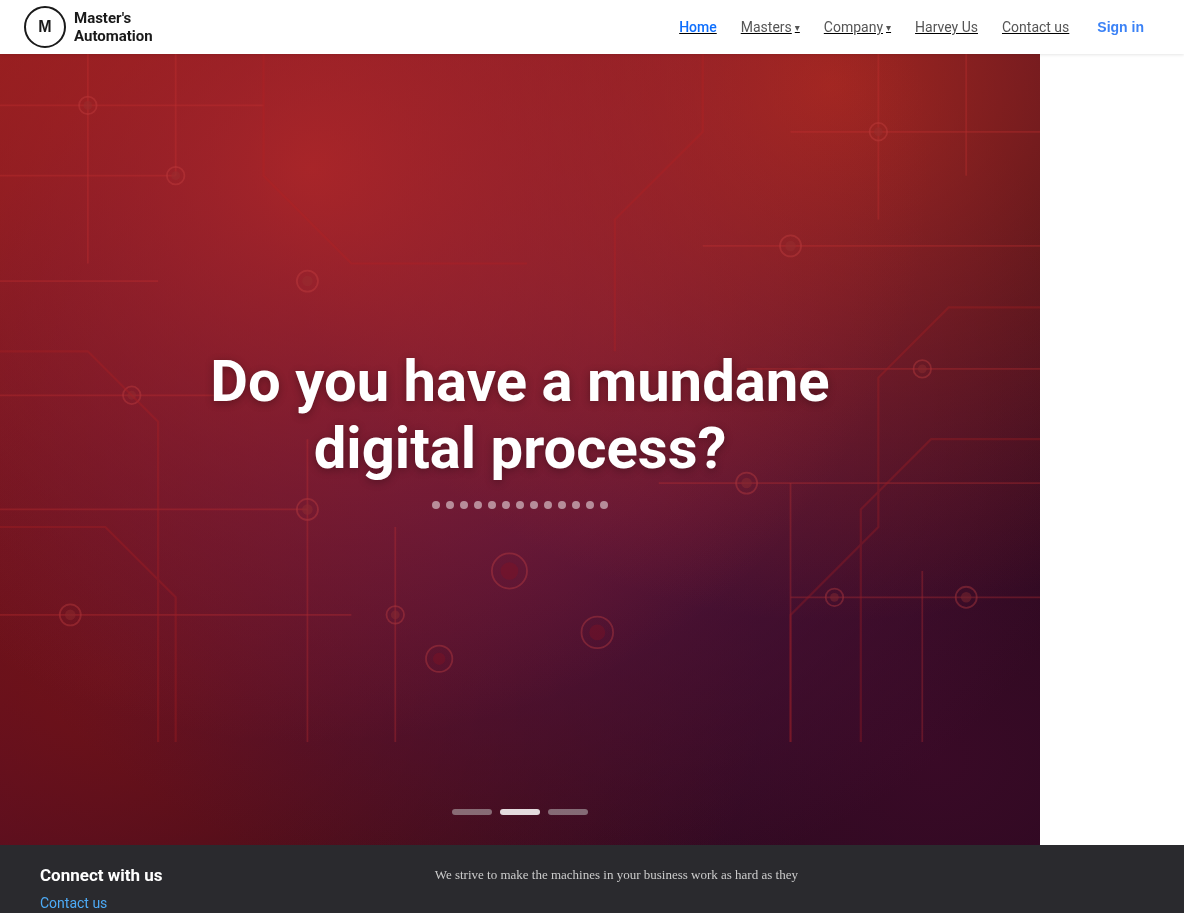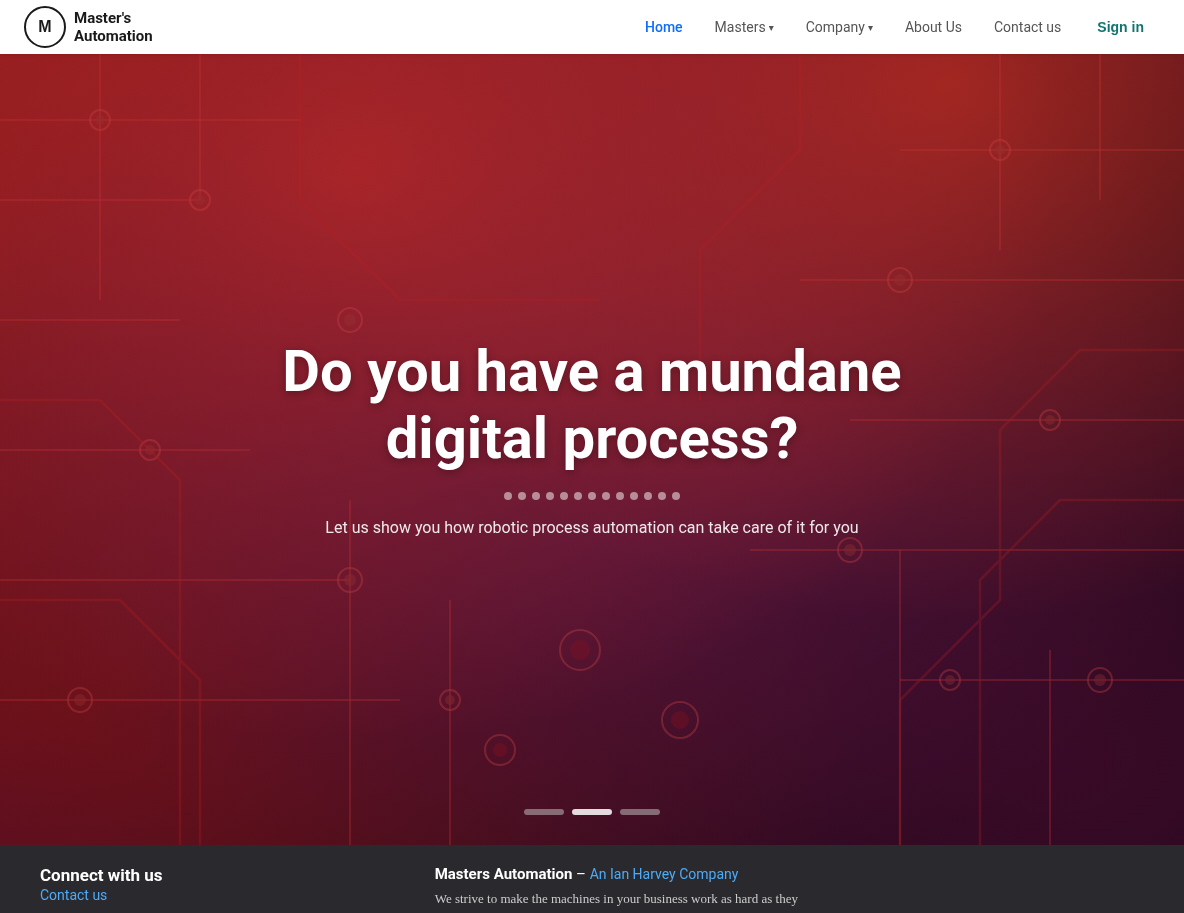--- a/index.html
+++ b/index.html
@@ -27,23 +27,24 @@
       font-size: 15px;
       line-height: 1.2;
     }
     .brand-logo {
       width: 42px;
       height: 42px;
     }
     .navbar-nav {
       display: flex;
       align-items: center;
-      gap: 8px;
+      gap: 0;
       margin-left: auto;
       list-style: none;
+      text-decoration: underline;
     }
     .nav-item {
       position: relative;
     }
     .nav-link {
       display: flex;
       align-items: center;
       gap: 3px;
       padding: 6px 12px;
       color: #555;
@@ -53,32 +54,32 @@
       cursor: pointer;
     }
     .nav-link.active { color: #0d6efd; font-weight: 500; }
     .nav-link .caret {
       font-size: 10px;
       margin-top: 1px;
     }
     .nav-signin {
       padding: 6px 16px;
       background: transparent;
-      color: #0f766e;
+      color: #3b82f6;
       border: none;
       font-size: 14px;
       font-weight: 600;
       cursor: pointer;
       border-radius: 4px;
     }
 
     
     .hero {
       position: relative;
-      width: 1184px;
+      width: 1040px;
       height: 845px;
       overflow: hidden;
       display: flex;
       align-items: center;
       justify-content: center;
     }
     .hero-bg {
       position: absolute;
       inset: 0;
       background: 
@@ -158,21 +159,21 @@
       gap: 40px;
       min-height: 68px;
       align-items: flex-start;
     }
     .footer-left {
       flex: 1;
     }
     .footer-connect-title {
       font-size: 17px;
       font-weight: 700;
-      margin-bottom: 0;
+      margin-bottom: 8px;
       color: white;
     }
     .footer-contact-link {
       color: #4dabf7;
       text-decoration: none;
       font-size: 14px;
       cursor: pointer;
     }
     .footer-right {
       flex: 2;
@@ -221,21 +222,21 @@
         <span class="caret">▾</span>
       </a>
     </li>
     <li class="nav-item">
       <a class="nav-link" href="#">
         <span>Company</span>
         <span class="caret">▾</span>
       </a>
     </li>
     <li class="nav-item">
-      <a class="nav-link" href="#">About Us</a>
+      <a class="nav-link" href="#">Harvey Us</a>
     </li>
     <li class="nav-item">
       <a class="nav-link" href="#">Contact us</a>
     </li>
     <li class="nav-item">
       <button class="nav-signin">Sign in</button>
     </li>
   </ul>
 </nav>
 
@@ -325,36 +326,30 @@
       <span class="hero-dot"></span>
       <span class="hero-dot"></span>
       <span class="hero-dot"></span>
       <span class="hero-dot"></span>
       <span class="hero-dot"></span>
       <span class="hero-dot"></span>
       <span class="hero-dot"></span>
       <span class="hero-dot"></span>
       <span class="hero-dot"></span>
     </div>
-    <p class="hero-subtitle">Let us show you how robotic process automation can take care of it for you</p>
   </div>
 
   <div class="hero-indicators">
     <div class="indicator"></div>
     <div class="indicator active"></div>
     <div class="indicator"></div>
   </div>
 </section>
 
 <footer class="footer">
   <div class="footer-left">
     <div class="footer-connect-title">Connect with us</div>
     <a class="footer-contact-link" href="#">Contact us</a>
   </div>
   <div class="footer-right">
-    <div class="footer-company-line">
-      <span class="footer-company-name">Masters Automation</span>
-      <span> – </span>
-      <span class="footer-company-sub">An Ian Harvey Company</span>
-    </div>
     <p class="footer-desc">We strive to make the machines in your business work as hard as they</p>
   </div>
 </footer>
 
 </body></html>

